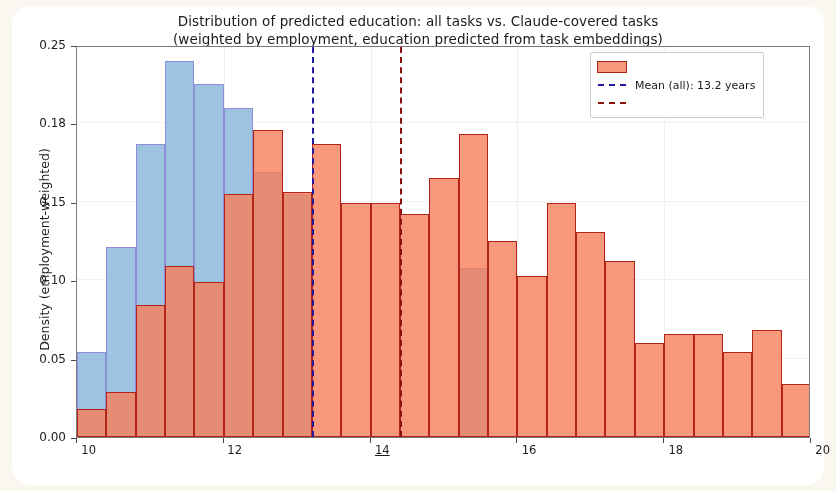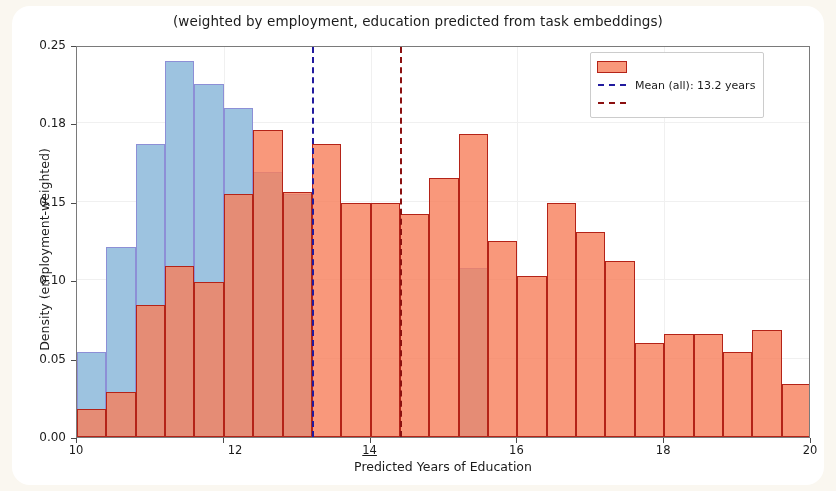--- a/index.html
+++ b/index.html
@@ -107,21 +107,21 @@
     left: 71px;
     width: 5px;
     height: 1px;
     background: #4a4a4a;
   }
   .xtick {
     position: absolute;
     top: 443px;
     width: 40px;
     margin-left: -20px;
-    text-align: center;
+    text-align: right;
     font-size: 11.5px;
     color: #1b1b1b;
   }
   .xtick-mark {
     position: absolute;
     top: 438px;
     width: 1px;
     height: 5px;
     background: #4a4a4a;
   }
@@ -189,44 +189,44 @@
   .legend-label { white-space: nowrap; }
 </style>
 </head>
 <body>
 
 <div class="card"></div>
 
 <div class="figure">
 
   <div class="title">
+    <span>Distribution of predicted education: all tasks vs. Claude-covered tasks</span>
     <span class="line2">(weighted by employment, education predicted from task embeddings)</span>
   </div>
 
   <div class="ylabel">Density (employment-weighted)</div>
-  <div class="xlabel">Predicted Years of Education</div>
 
   <div id="yticks">
       <div class="ytick" style="left: 4px; top: 430px;">0.00</div>
       <div class="ytick-mark" style="top: 438px;"></div>
       <div class="ytick" style="left: 4px; top: 351.6px;">0.05</div>
       <div class="ytick-mark" style="top: 359.6px;"></div>
       <div class="ytick" style="left: 4px; top: 273.2px;">0.10</div>
       <div class="ytick-mark" style="top: 281.2px;"></div>
       <div class="ytick" style="left: 4px; top: 194.8px;">0.15</div>
       <div class="ytick-mark" style="top: 202.8px;"></div>
       <div class="ytick" style="left: 4px; top: 116.4px;">0.18</div>
       <div class="ytick-mark" style="top: 124.4px;"></div>
       <div class="ytick" style="left: 4px; top: 38px;">0.25</div>
       <div class="ytick-mark" style="top: 46px;"></div>
     </div>
   <div id="xticks">
       <div class="xtick" style="left: 76px;">10</div>
       <div class="xtick-mark" style="left: 76px;"></div>
-      <div class="xtick" style="left: 235px;">12</div>
+      <div class="xtick" style="left: 222px;">12</div>
       <div class="xtick-mark" style="left: 222.8px;"></div>
       <div class="xtick" style="left: 369.6px; text-decoration: underline;">14</div>
       <div class="xtick-mark" style="left: 369.6px;"></div>
       <div class="xtick" style="left: 516.4px;">16</div>
       <div class="xtick-mark" style="left: 516.4px;"></div>
       <div class="xtick" style="left: 663.2px;">18</div>
       <div class="xtick-mark" style="left: 663.2px;"></div>
       <div class="xtick" style="left: 810px;">20</div>
       <div class="xtick-mark" style="left: 810px;"></div>
     </div>

